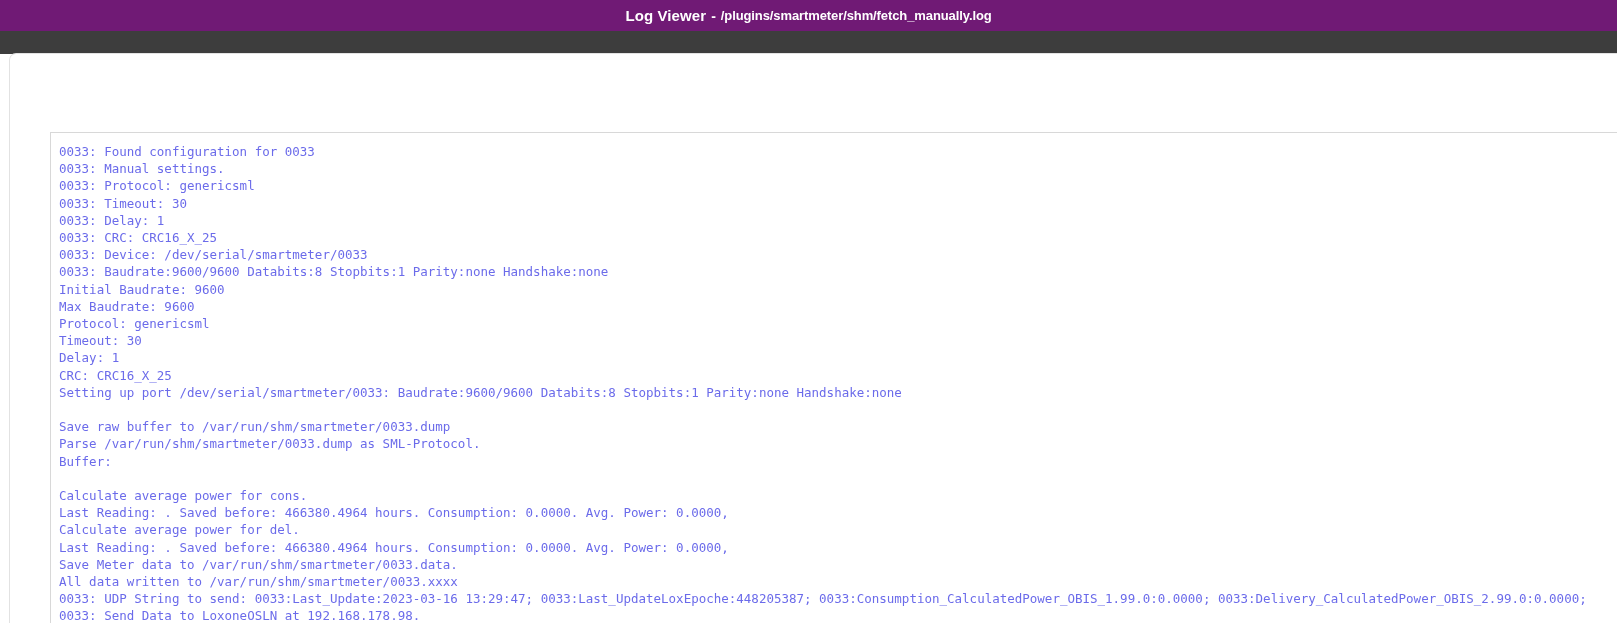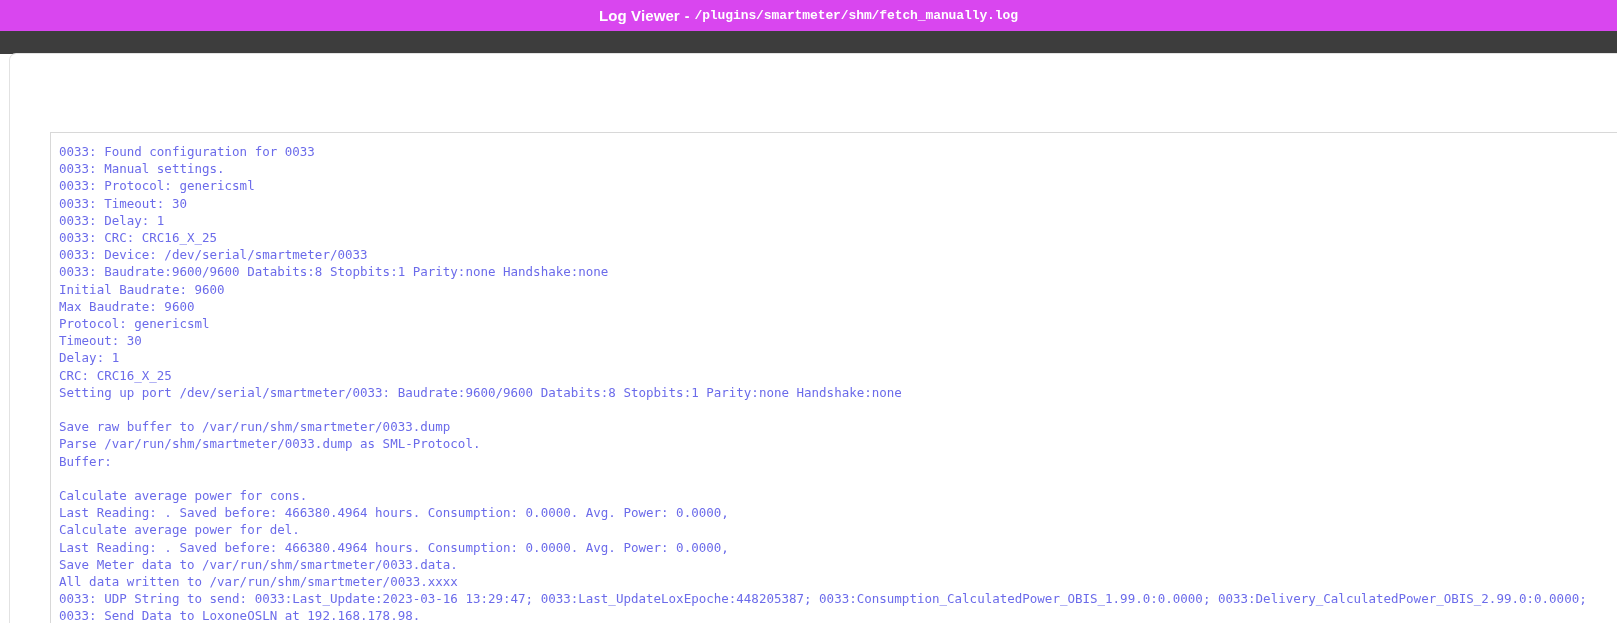--- a/index.html
+++ b/index.html
@@ -20,21 +20,21 @@
     background: #ffffff;
   }
 
   
   .header-bar {
     position: absolute;
     top: 0;
     left: 0;
     width: 1617px;
     height: 31px;
-    background: #d946ef;
+    background: #701a75;
     display: flex;
     align-items: center;
     justify-content: center;
     white-space: nowrap;
     overflow: hidden;
   }
   .header-title {
     color: #ffffff;
     font-family: "Liberation Sans", sans-serif;
     font-weight: bold;
@@ -43,21 +43,21 @@
   }
   .header-sep {
     color: #ffffff;
     font-family: "Liberation Sans", sans-serif;
     font-weight: bold;
     font-size: 14px;
     margin: 0 5px 0 5px;
   }
   .header-path {
     color: #ffffff;
-    font-family: Liberation Mono, monospace;
+    font-family: Liberation Sans, sans-serif;
     font-weight: bold;
     font-size: 13px;
     letter-spacing: -0.1px;
   }
 
   
   .dark-band {
     position: absolute;
     top: 31px;
     left: 0;

